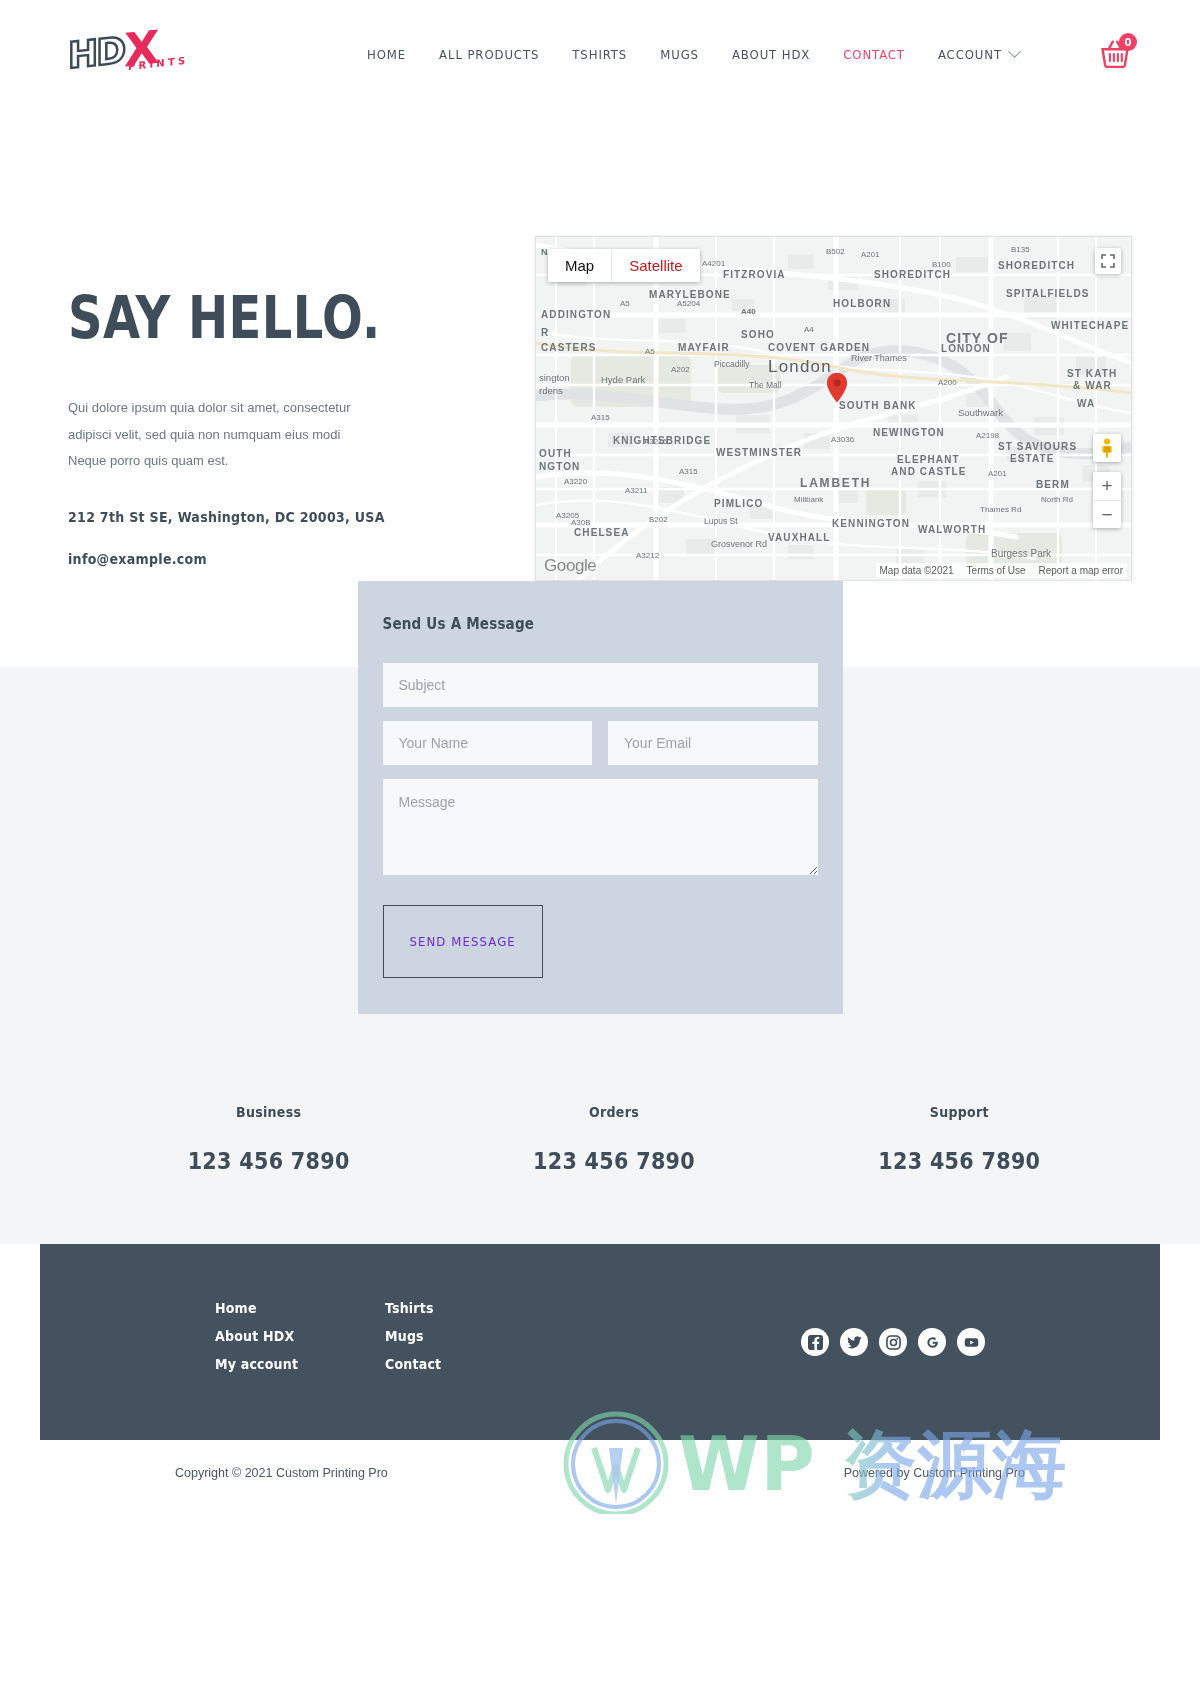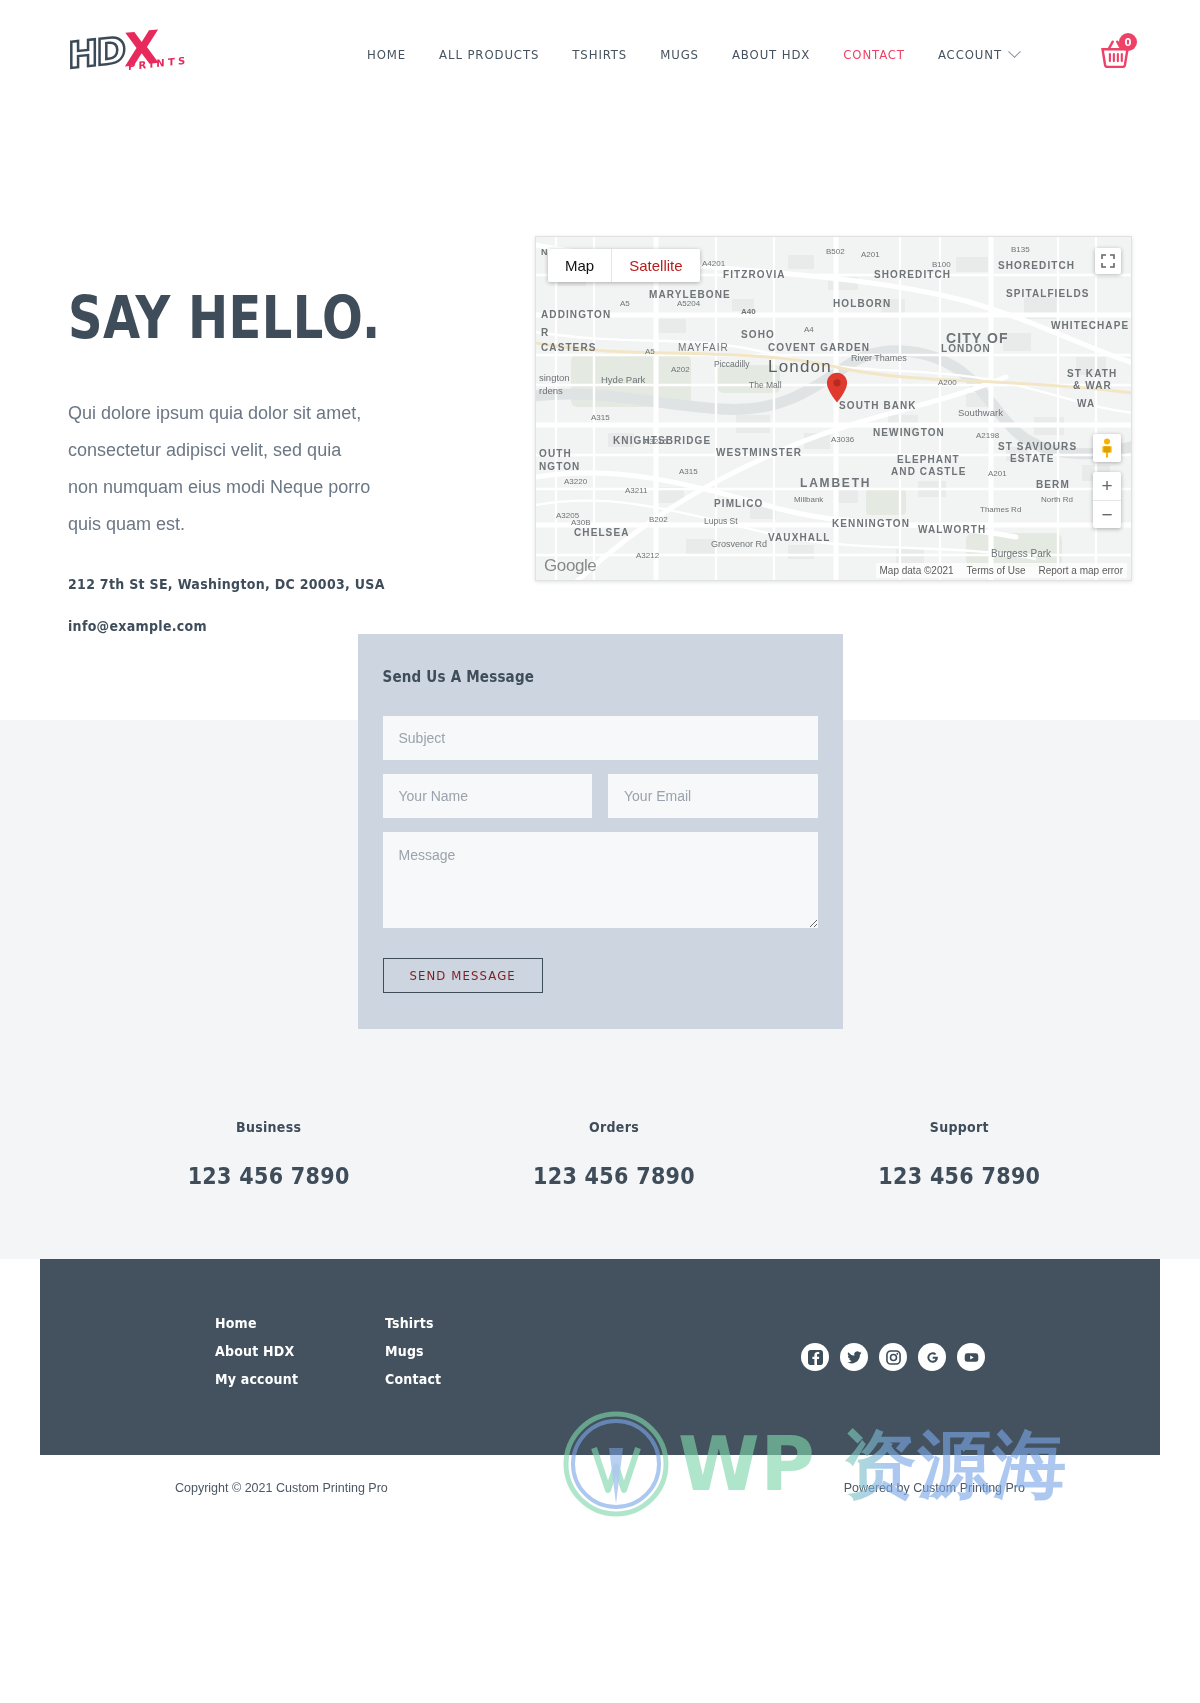--- a/index.html
+++ b/index.html
@@ -110,21 +110,21 @@
     font-size: 58px;
     font-weight: 700;
     letter-spacing: 0.5px;
     color: #3f4d5a;
     line-height: 1.05;
     transform: scaleX(0.92);
     transform-origin: left center;
   }
   .hero-body {
     margin-top: 46px;
-    font-size: 18px;
+    font-size: 13px;
     line-height: 2.05;
     color: #6b7785;
     width: 305px;
   }
   .hero-address, .hero-email {
     margin-top: 34px;
     font-family: "DejaVu Sans Condensed", "Liberation Sans Narrow", "Liberation Sans", sans-serif;
     font-size: 14px;
     font-weight: 700;
     letter-spacing: 0.3px;
@@ -264,22 +264,22 @@
     color: #6b7785;
     font-family: "Liberation Sans", sans-serif;
     width: 100%;
   }
   .field::placeholder { color: #9aa3ad; }
   textarea.field { height: 96px; resize: vertical; line-height: 1.4; }
   .send-btn {
     margin-top: 16px;
     background: transparent;
     border: 1.6px solid #3f4d5a;
-    color: #7f1d1d;
-    padding: 9px 26px;
+    color: #6d28d9;
+    padding: 28px 26px;
     font-family: "DejaVu Sans Condensed", "Liberation Sans Narrow", "Liberation Sans", sans-serif;
     font-size: 13px;
     letter-spacing: 1.1px;
     text-transform: uppercase;
     cursor: pointer;
   }
 
   
   .phones {
     display: flex;
@@ -486,21 +486,21 @@
         <div class="map-label" style="left: 462px; top: 23px; font-size: 10px; font-weight: 700; letter-spacing: 1.1px;">SHOREDITCH</div>
         <div class="map-label" style="left: 470px; top: 51px; font-size: 10px; font-weight: 700; letter-spacing: 1.1px;">SPITALFIELDS</div>
         <div class="map-label" style="left: 338px; top: 32px; font-size: 10px; font-weight: 700; letter-spacing: 1.1px;">SHOREDITCH</div>
         <div class="map-label" style="left: 187px; top: 32px; font-size: 10px; font-weight: 700; letter-spacing: 1.1px;">FITZROVIA</div>
         <div class="map-label" style="left: 113px; top: 52px; font-size: 10px; font-weight: 700; letter-spacing: 1.1px;">MARYLEBONE</div>
         <div class="map-label" style="left: 297px; top: 61px; font-size: 10px; font-weight: 700; letter-spacing: 1.1px;">HOLBORN</div>
         <div class="map-label" style="left: 515px; top: 83px; font-size: 10px; font-weight: 700; letter-spacing: 1.1px;">WHITECHAPE</div>
         <div class="map-label" style="left: 5px; top: 72px; font-size: 10px; font-weight: 700; letter-spacing: 1.1px;">ADDINGTON</div>
         <div class="map-label" style="left: 5px; top: 90px; font-size: 10px; font-weight: 700; letter-spacing: 1.1px;">R</div>
         <div class="map-label" style="left: 5px; top: 105px; font-size: 10px; font-weight: 700; letter-spacing: 1.1px;">CASTERS</div>
-        <div class="map-label" style="left: 142px; top: 105px; font-size: 10px; font-weight: 400; letter-spacing: 1.1px;">MAYFAIR</div>
+        <div class="map-label" style="left: 142px; top: 105px; font-size: 10px; font-weight: 700; letter-spacing: 1.1px;">MAYFAIR</div>
         <div class="map-label" style="left: 205px; top: 92px; font-size: 10px; font-weight: 700; letter-spacing: 1.1px;">SOHO</div>
         <div class="map-label" style="left: 232px; top: 105px; font-size: 10px; font-weight: 700; letter-spacing: 1.1px;">COVENT GARDEN</div>
         <div class="map-label" style="left: 410px; top: 93px; font-size: 14px; font-weight: 700; letter-spacing: 1.1px;">CITY OF</div>
         <div class="map-label" style="left: 405px; top: 106px; font-size: 10px; font-weight: 700; letter-spacing: 1.1px;">LONDON</div>
         <div class="map-label" style="left: 65px; top: 137px; font-size: 9.5px; font-weight: 400; letter-spacing: 0px;">Hyde Park</div>
         <div class="map-label" style="left: 3px; top: 135px; font-size: 9.5px; font-weight: 400; letter-spacing: 0px;">sington</div>
         <div class="map-label" style="left: 3px; top: 148px; font-size: 9.5px; font-weight: 400; letter-spacing: 0px;">rdens</div>
         <div class="map-label" style="left: 303px; top: 163px; font-size: 10px; font-weight: 700; letter-spacing: 1.1px;">SOUTH BANK</div>
         <div class="map-label" style="left: 422px; top: 170px; font-size: 9.5px; font-weight: 400; letter-spacing: 0px;">Southwark</div>
         <div class="map-label" style="left: 531px; top: 131px; font-size: 10px; font-weight: 700; letter-spacing: 1.1px;">ST KATH</div>

